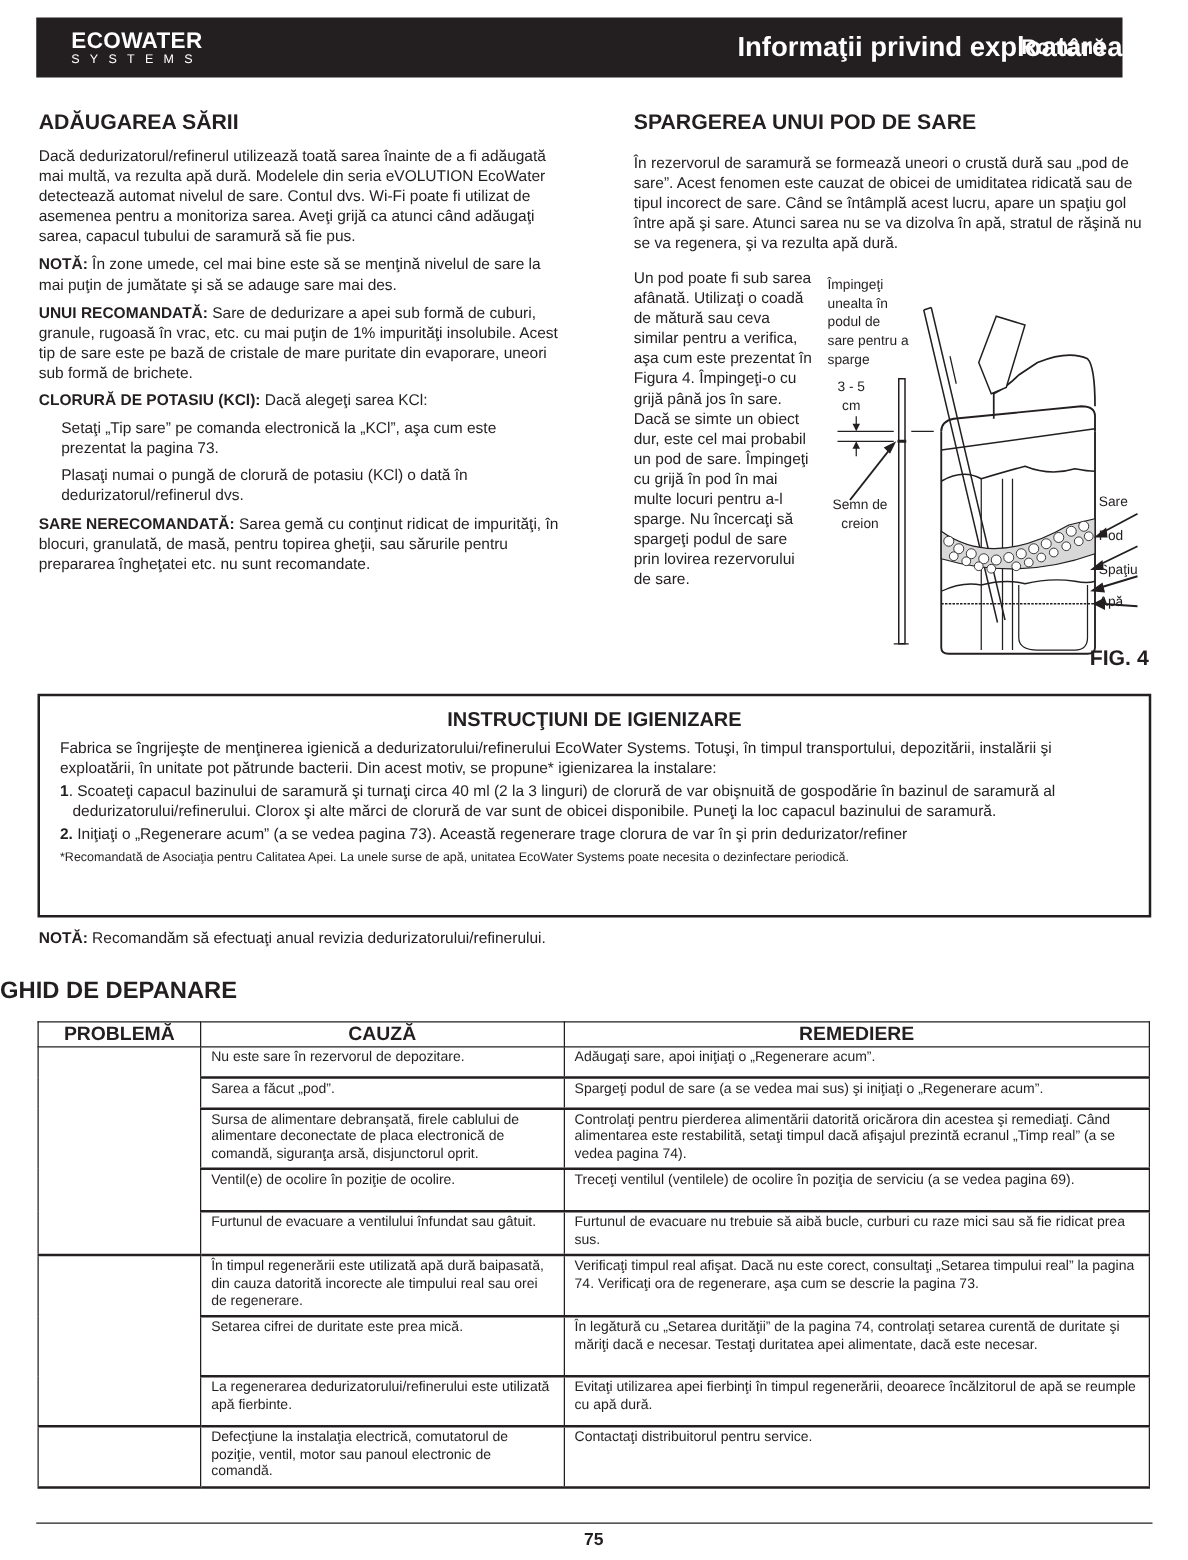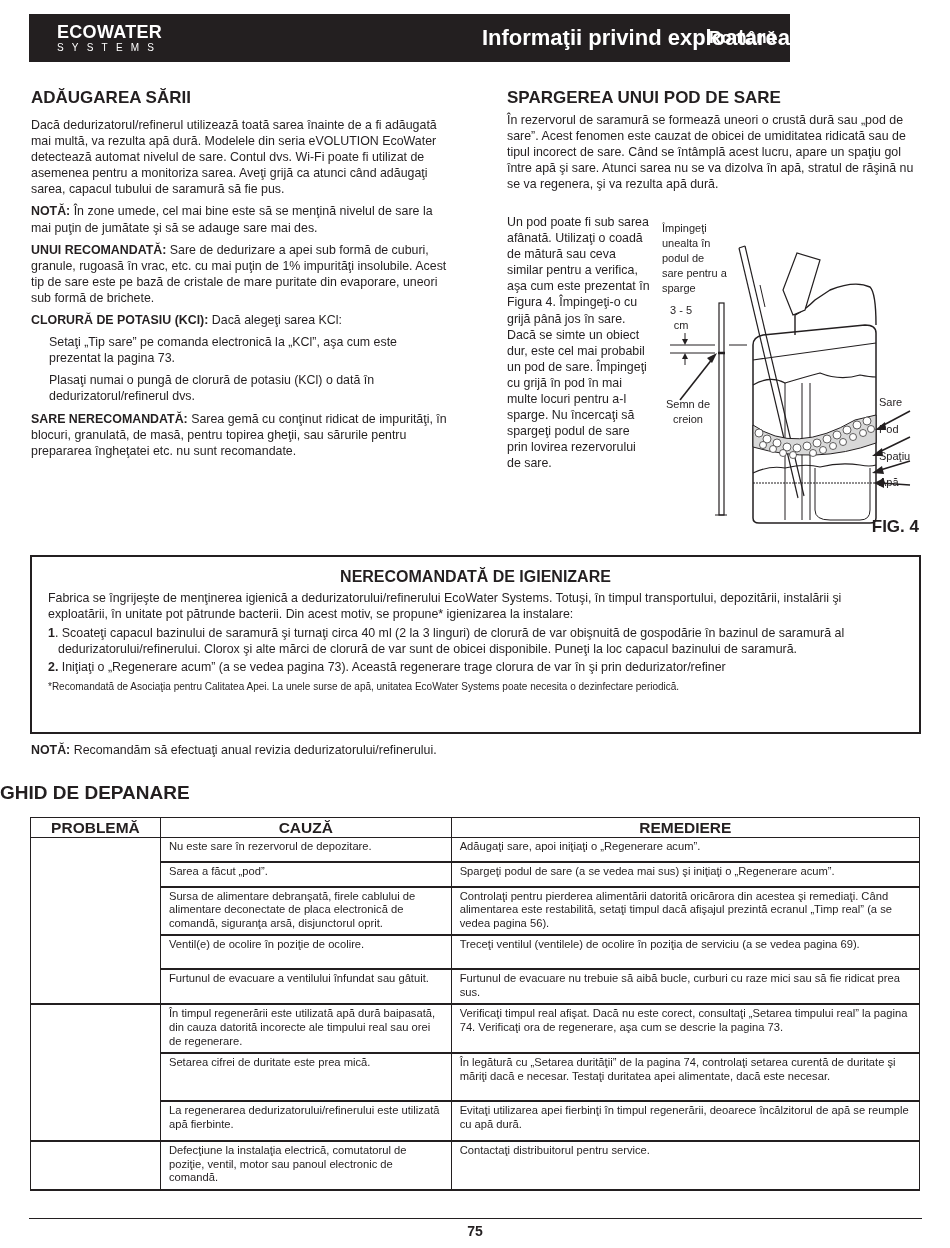--- a/index.html
+++ b/index.html
@@ -1,19 +1,19 @@
 <!DOCTYPE html>
 <html><head>
 <meta charset="utf-8">
 <style>
   * { box-sizing: border-box; margin: 0; padding: 0; }
   html, body { width: 950px; height: 1248px; background: #ffffff; }
   body { position: relative; font-family: "Liberation Sans", sans-serif; color: #231f20; overflow: hidden; }
 
-  .header { position: absolute; left: 29px; top: 14px; width: 761px; height: 48px; background: #231f20; color: #fff; }
+  .header { position: absolute; left: 29px; top: 14px; width: 869px; height: 48px; background: #231f20; color: #fff; }
   .logo { position: absolute; left: 28px; top: 9px; }
   .logo-main { font-weight: bold; font-size: 18px; letter-spacing: 0.3px; line-height: 18px; }
   .logo-sub { font-size: 10px; letter-spacing: 8.2px; line-height: 12px; margin-top: 1px; }
   .header-title { position: absolute; left: 0; right: 0; top: 11px; text-align: right; font-weight: bold; font-size: 22px; line-height: 26px; }
   .header-lang { position: absolute; right: 14px; top: 13px; font-weight: bold; font-size: 17px; line-height: 22px; }
 
   .col-left { position: absolute; left: 31px; top: 88px; width: 420px; }
   .h2 { font-weight: bold; font-size: 17px; line-height: 20px; margin-bottom: 9px; }
   .p { font-size: 12.4px; line-height: 16.1px; margin-bottom: 6px; }
   .indent { padding-left: 18px; }
@@ -64,21 +64,21 @@
   <p class="p">Dacă dedurizatorul/refinerul utilizează toată sarea înainte de a fi adăugată mai multă, va rezulta apă dură. Modelele din seria eVOLUTION EcoWater detectează automat nivelul de sare. Contul dvs. Wi-Fi poate fi utilizat de asemenea pentru a monitoriza sarea. Aveţi grijă ca atunci când adăugaţi sarea, capacul tubului de saramură să fie pus.</p>
   <p class="p"><span class="b">NOTĂ:</span><span> În zone umede, cel mai bine este să se menţină nivelul de sare la mai puţin de jumătate şi să se adauge sare mai des.</span></p>
   <p class="p"><span class="b">UNUI RECOMANDATĂ:</span><span> Sare de dedurizare a apei sub formă de cuburi, granule, rugoasă în vrac, etc. cu mai puţin de 1% impurităţi insolubile. Acest tip de sare este pe bază de cristale de mare puritate din evaporare, uneori sub formă de brichete.</span></p>
   <p class="p"><span class="b">CLORURĂ DE POTASIU (KCl):</span><span> Dacă alegeţi sarea KCl:</span></p>
   <p class="p indent">Setaţi „Tip sare” pe comanda electronică la „KCl”, aşa cum este prezentat la pagina 73.</p>
   <p class="p indent">Plasaţi numai o pungă de clorură de potasiu (KCl) o dată în dedurizatorul/refinerul dvs.</p>
   <p class="p"><span class="b">SARE NERECOMANDATĂ:</span><span> Sarea gemă cu conţinut ridicat de impurităţi, în blocuri, granulată, de masă, pentru topirea gheţii, sau sărurile pentru prepararea îngheţatei etc. nu sunt recomandate.</span></p>
 </div>
 
 <div class="col-right">
-  <div class="h2" style="margin-bottom:4px;">SPARGEREA UNUI POD DE SARE</div>
+  <div class="h2" style="margin-bottom:14px;">SPARGEREA UNUI POD DE SARE</div>
   <p class="p">În rezervorul de saramură se formează uneori o crustă dură sau „pod de sare”. Acest fenomen este cauzat de obicei de umiditatea ridicată sau de tipul incorect de sare. Când se întâmplă acest lucru, apare un spaţiu gol între apă şi sare. Atunci sarea nu se va dizolva în apă, stratul de răşină nu se va regenera, şi va rezulta apă dură.</p>
 </div>
 <p class="fig-text">Un pod poate fi sub sarea afânată. Utilizaţi o coadă de mătură sau ceva similar pentru a verifica, aşa cum este prezentat în Figura 4. Împingeţi-o cu grijă până jos în sare. Dacă se simte un obiect dur, este cel mai probabil un pod de sare. Împingeţi cu grijă în pod în mai multe locuri pentru a-l sparge. Nu încercaţi să spargeţi podul de sare prin lovirea rezervorului de sare.</p>
 
 <div class="fig">
   <svg width="270" height="325" viewBox="0 0 270 325">
 
     <rect x="64" y="88" width="5" height="212" fill="none" stroke="#231f20" stroke-width="1.2"></rect>
     <line x1="60" y1="300" x2="72" y2="300" stroke="#231f20" stroke-width="1"></line>
 
@@ -162,21 +162,21 @@
   <div class="fig-label" style="left:10px; top:88px; width:32px; text-align:center;">3 - 5 cm</div>
   <div class="fig-label" style="left:10px; top:182px; width:46px; text-align:center;">Semn de creion</div>
   <div class="fig-label" style="left:224px; top:180px;">Sare</div>
   <div class="fig-label" style="left:224px; top:207px;">Pod</div>
   <div class="fig-label" style="left:224px; top:234px;">Spaţiu</div>
   <div class="fig-label" style="left:224px; top:260px;">Apă</div>
 </div>
 <div class="fig-caption">FIG. 4</div>
 
 <div class="box">
-  <div class="box-title">NERECOMANDATĂ DE IGIENIZARE</div>
+  <div class="box-title">INSTRUCŢIUNI DE IGIENIZARE</div>
   <p class="box-p">Fabrica se îngrijeşte de menţinerea igienică a dedurizatorului/refinerului EcoWater Systems. Totuşi, în timpul transportului, depozitării, instalării şi exploatării, în unitate pot pătrunde bacterii. Din acest motiv, se propune* igienizarea la instalare:</p>
   <p class="box-li"><span class="b">1</span><span>. Scoateţi capacul bazinului de saramură şi turnaţi circa 40 ml (2 la 3 linguri) de clorură de var obişnuită de gospodărie în bazinul de saramură al dedurizatorului/refinerului. Clorox şi alte mărci de clorură de var sunt de obicei disponibile. Puneţi la loc capacul bazinului de saramură.</span></p>
   <p class="box-li"><span class="b">2.</span><span> Iniţiaţi o „Regenerare acum” (a se vedea pagina 73). Această regenerare trage clorura de var în şi prin dedurizator/refiner</span></p>
   <p class="box-foot">*Recomandată de Asociaţia pentru Calitatea Apei. La unele surse de apă, unitatea EcoWater Systems poate necesita o dezinfectare periodică.</p>
 </div>
 
 <p class="note-bottom"><span class="b">NOTĂ:</span><span> Recomandăm să efectuaţi anual revizia dedurizatorului/refinerului.</span></p>
 
 <div class="ghid-title">GHID DE DEPANARE</div>
 
@@ -199,21 +199,21 @@
       <td class="prob" rowspan="5" style="border-top:1px solid #231f20;"></td>
       <td style="border-top:1px solid #231f20; height:24px;">Nu este sare în rezervorul de depozitare.</td>
       <td style="border-top:1px solid #231f20;">Adăugaţi sare, apoi iniţiaţi o „Regenerare acum”.</td>
     </tr>
     <tr class="sub">
       <td style="height:25px;">Sarea a făcut „pod”.</td>
       <td>Spargeţi podul de sare (a se vedea mai sus) şi iniţiaţi o „Regenerare acum”.</td>
     </tr>
     <tr class="sub">
       <td style="height:46px;">Sursa de alimentare debranşată, firele cablului de alimentare deconectate de placa electronică de comandă, siguranţa arsă, disjunctorul oprit.</td>
-      <td>Controlaţi pentru pierderea alimentării datorită oricărora din acestea şi remediaţi. Când alimentarea este restabilită, setaţi timpul dacă afişajul prezintă ecranul „Timp real” (a se vedea pagina 56).</td>
+      <td>Controlaţi pentru pierderea alimentării datorită oricărora din acestea şi remediaţi. Când alimentarea este restabilită, setaţi timpul dacă afişajul prezintă ecranul „Timp real” (a se vedea pagina 74).</td>
     </tr>
     <tr class="sub">
       <td style="height:34px;">Ventil(e) de ocolire în poziţie de ocolire.</td>
       <td>Treceţi ventilul (ventilele) de ocolire în poziţia de serviciu (a se vedea pagina 69).</td>
     </tr>
     <tr class="sub">
       <td style="height:32px;">Furtunul de evacuare a ventilului înfundat sau gâtuit.</td>
       <td>Furtunul de evacuare nu trebuie să aibă bucle, curburi cu raze mici sau să fie ridicat prea sus.</td>
     </tr>
 

